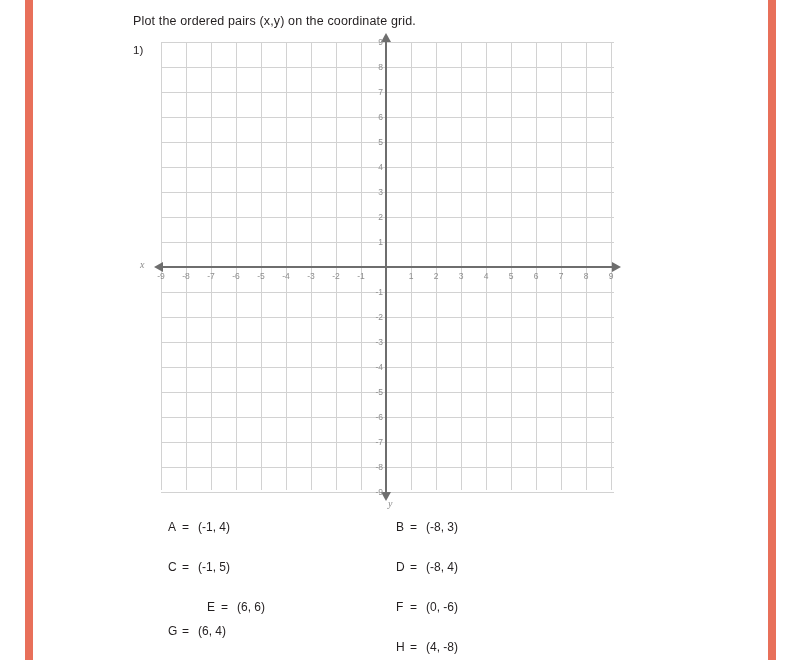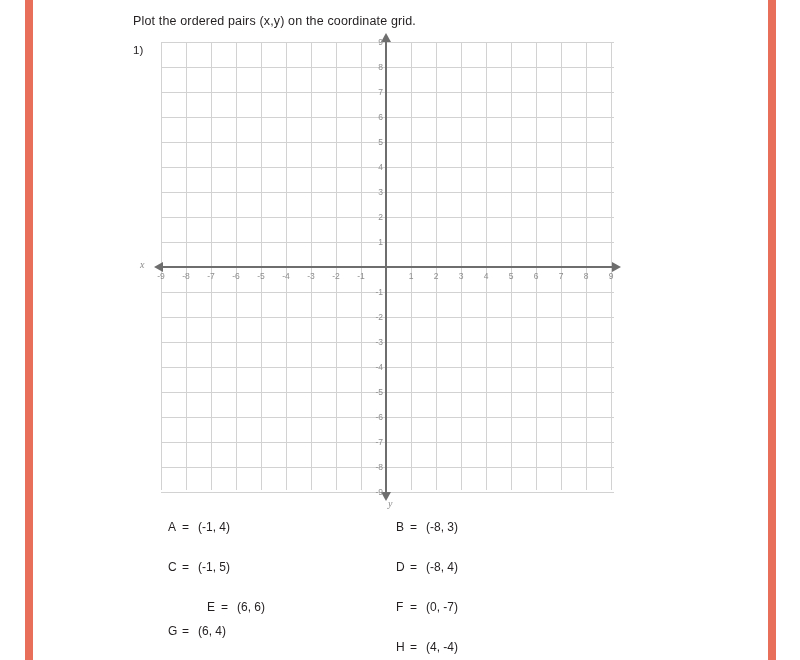--- a/index.html
+++ b/index.html
@@ -152,16 +152,16 @@
     <div class="axis-name" style="left: -21px; top: 217px;">x</div>
     <div class="axis-name" style="left: 227px; top: 456px;">y</div>
   </div>
 
 <div class="answers">
     <div class="ans" style="left: 168px; top: 0px;"><span class="lbl">A</span><span class="eq">=</span><span class="val">(-1, 4)</span></div>
     <div class="ans" style="left: 396px; top: 0px;"><span class="lbl">B</span><span class="eq">=</span><span class="val">(-8, 3)</span></div>
     <div class="ans" style="left: 168px; top: 40px;"><span class="lbl">C</span><span class="eq">=</span><span class="val">(-1, 5)</span></div>
     <div class="ans" style="left: 396px; top: 40px;"><span class="lbl">D</span><span class="eq">=</span><span class="val">(-8, 4)</span></div>
     <div class="ans" style="left: 168px; top: 80px; margin-left: 39px;"><span class="lbl">E</span><span class="eq">=</span><span class="val">(6, 6)</span></div>
-    <div class="ans" style="left: 396px; top: 80px;"><span class="lbl">F</span><span class="eq">=</span><span class="val">(0, -7)</span></div>
+    <div class="ans" style="left: 396px; top: 80px;"><span class="lbl">F</span><span class="eq">=</span><span class="val">(0, -6)</span></div>
     <div class="ans" style="left: 168px; top: 104px;"><span class="lbl">G</span><span class="eq">=</span><span class="val">(6, 4)</span></div>
-    <div class="ans" style="left: 396px; top: 120px;"><span class="lbl">H</span><span class="eq">=</span><span class="val">(4, -4)</span></div>
+    <div class="ans" style="left: 396px; top: 120px;"><span class="lbl">H</span><span class="eq">=</span><span class="val">(4, -8)</span></div>
   </div>
 
 </body></html>

